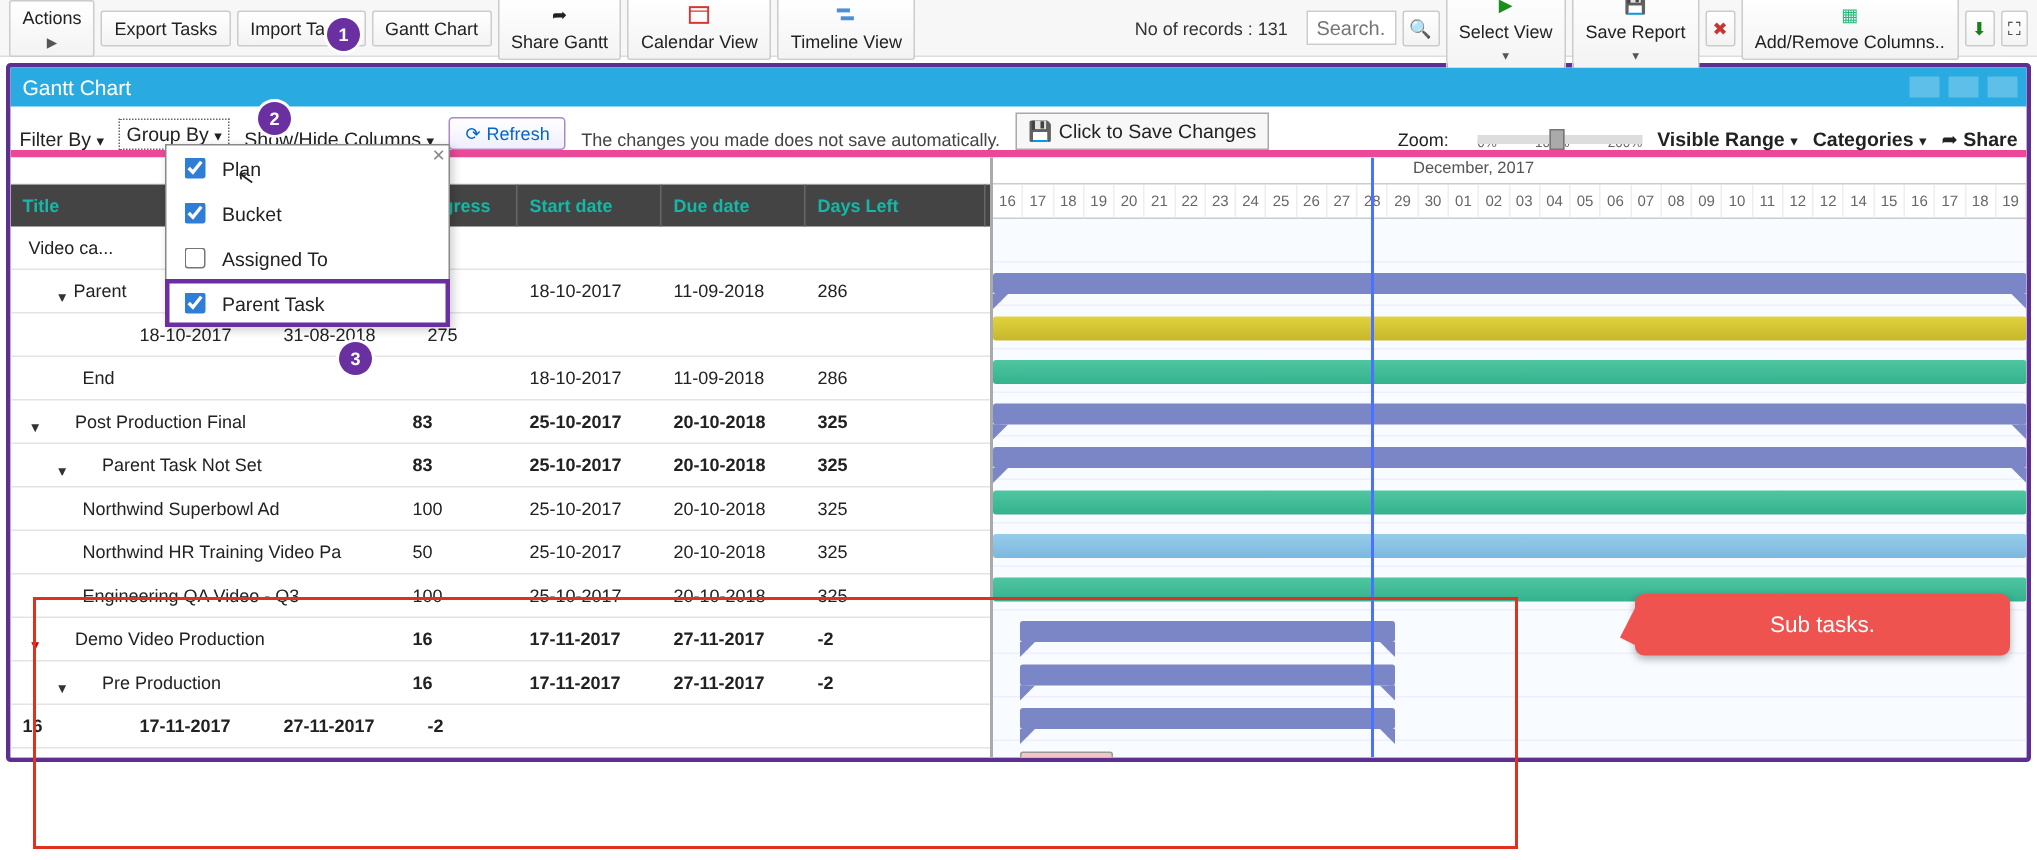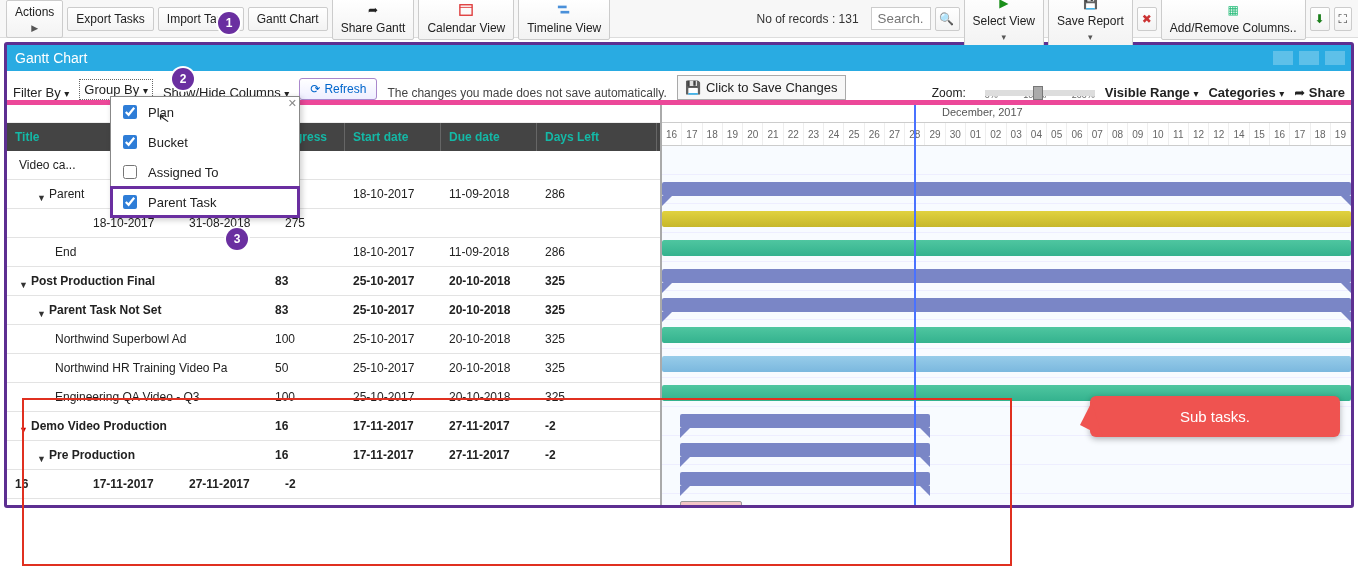--- a/index.html
+++ b/index.html
@@ -37,21 +37,21 @@
   .r-start { width:96px; }
   .r-due   { width:96px; }
   .r-days  { width:120px; }
   .caret { display:inline-block; width:8px; height:8px; margin-right:4px; }
   .caret::before { content:"▼"; font-size:9px; color:#333; }
   .caret-red::before { color:#c00; }
   .indent0 { padding-left:12px !important;}
   .indent1 { padding-left:30px !important;}
   .indent2 { padding-left:48px !important;}
   .bold { font-weight:bold; }
-  .bold .r-title{font-weight:bold;}
+  .bold .r-title{font-weight:normal;gap:19px;}
   .rightpane .datehead { background:#fff; border-bottom:1px solid #ccc; }
   .monthrow { height:18px; border-bottom:1px solid #ccc; position:relative; font-size:11px; color:#555;}
   .monthrow span { position:absolute; top:1px; }
   .dayrow { height:22px; display:flex; }
   .dayrow div { flex:1; border-right:1px solid #eee; font-size:10px; color:#666; display:flex; align-items:center; justify-content:center;}
   .ganttbody { position:relative; }
   .grow { height:29px; position:relative; border-bottom:1px solid #eef; }
   .bar { position:absolute; height:14px; top:7px; border-radius:2px; }
   .bar-summary { background:#7a86c6; }
   .bar-summary::before,.bar-summary::after{content:"";position:absolute;width:0;height:0;top:14px;}

